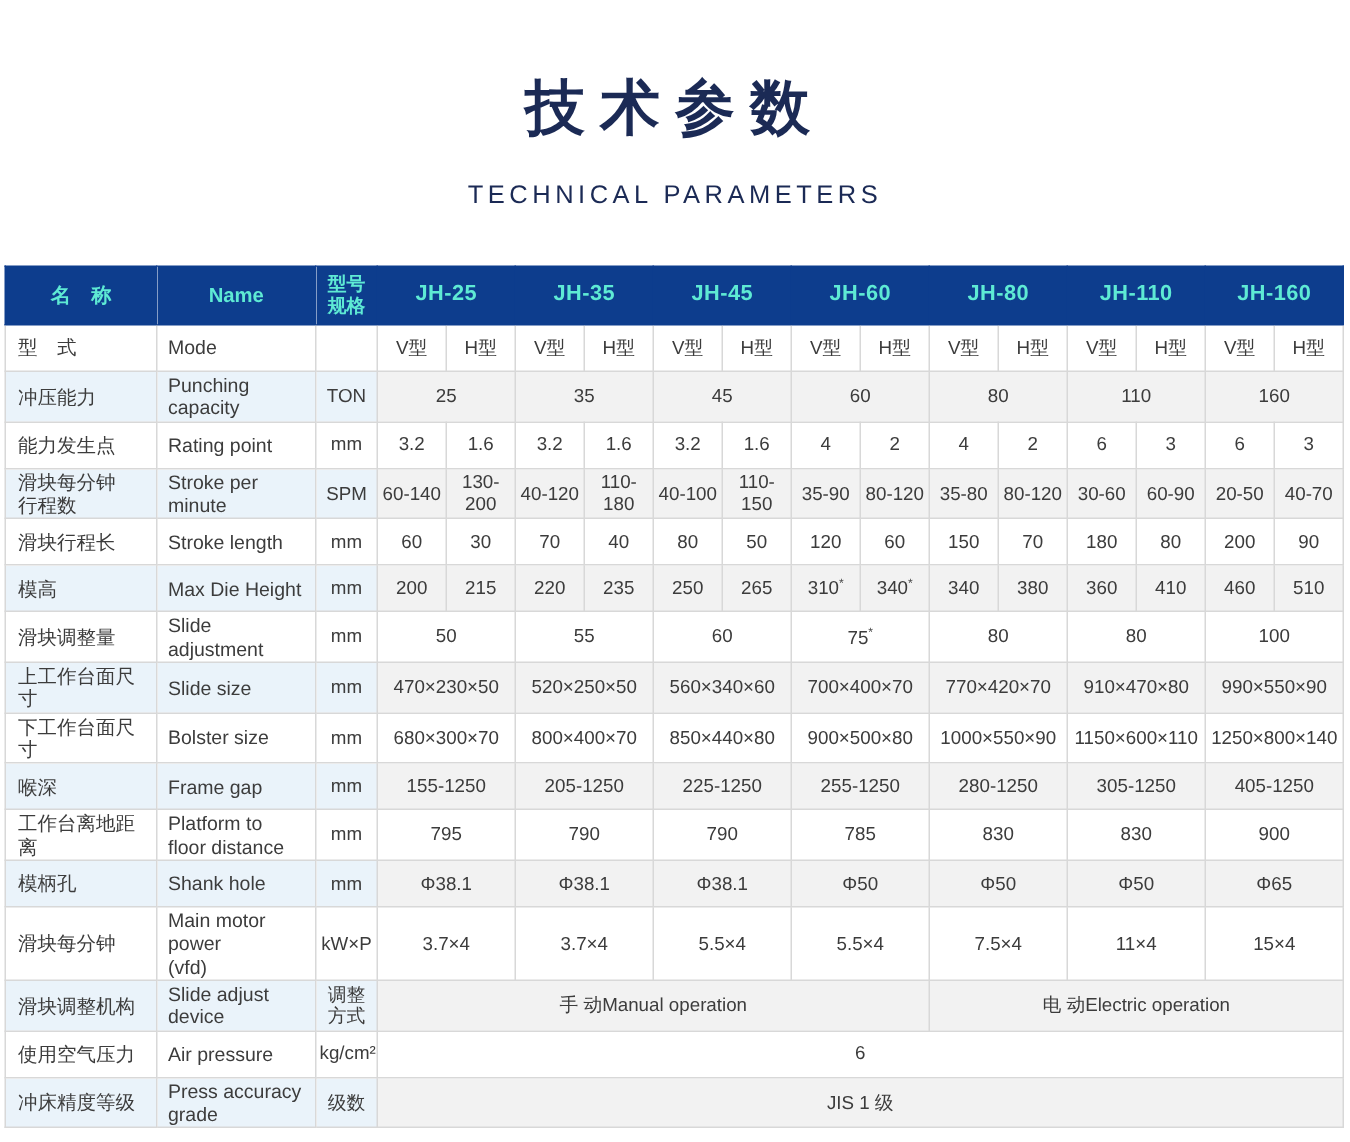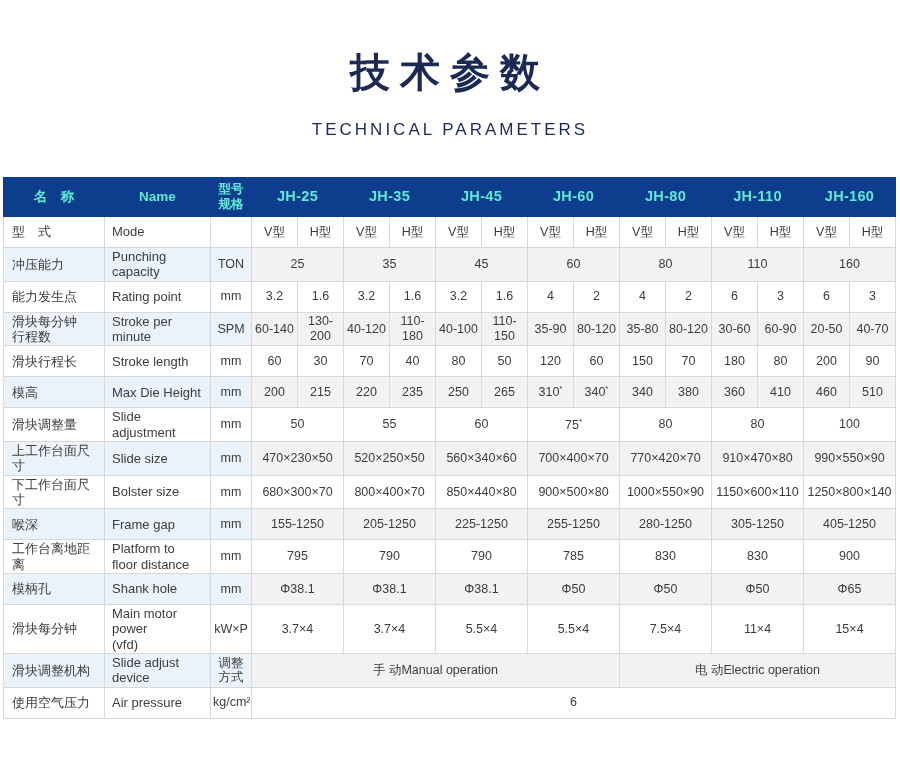--- a/index.html
+++ b/index.html
@@ -270,14 +270,21 @@
 方式</td>
         <td class="val" colspan="8">手 动Manual operation</td>
         <td class="val" colspan="6">电 动Electric operation</td>
       </tr>
       <tr>
         <td class="cn">使用空气压力</td>
         <td class="en">Air pressure</td>
         <td class="unit">kg/cm²</td>
         <td class="val" colspan="14">6</td>
       </tr>
+      <tr class="tint">
+        <td class="cn">冲床精度等级</td>
+        <td class="en">Press accuracy
+grade</td>
+        <td class="unit">级数</td>
+        <td class="val" colspan="14">JIS 1 级</td>
+      </tr>
     </tbody>
 </table>
 
 </body></html>

